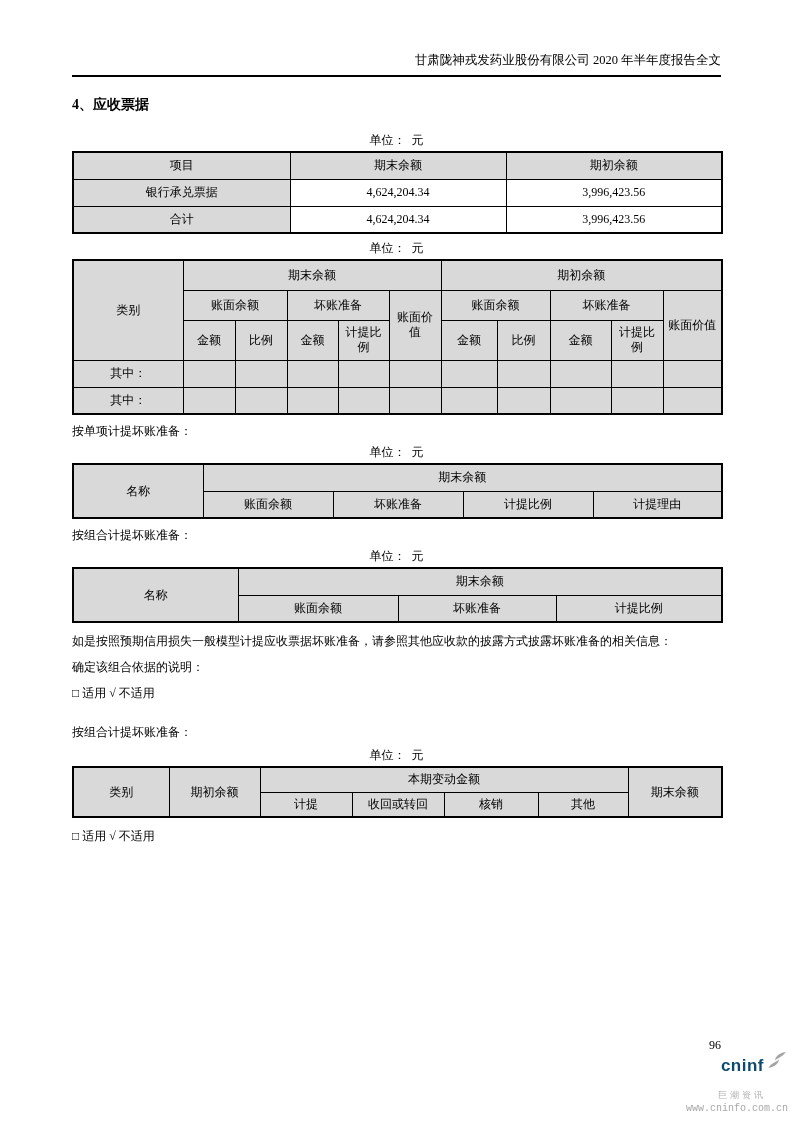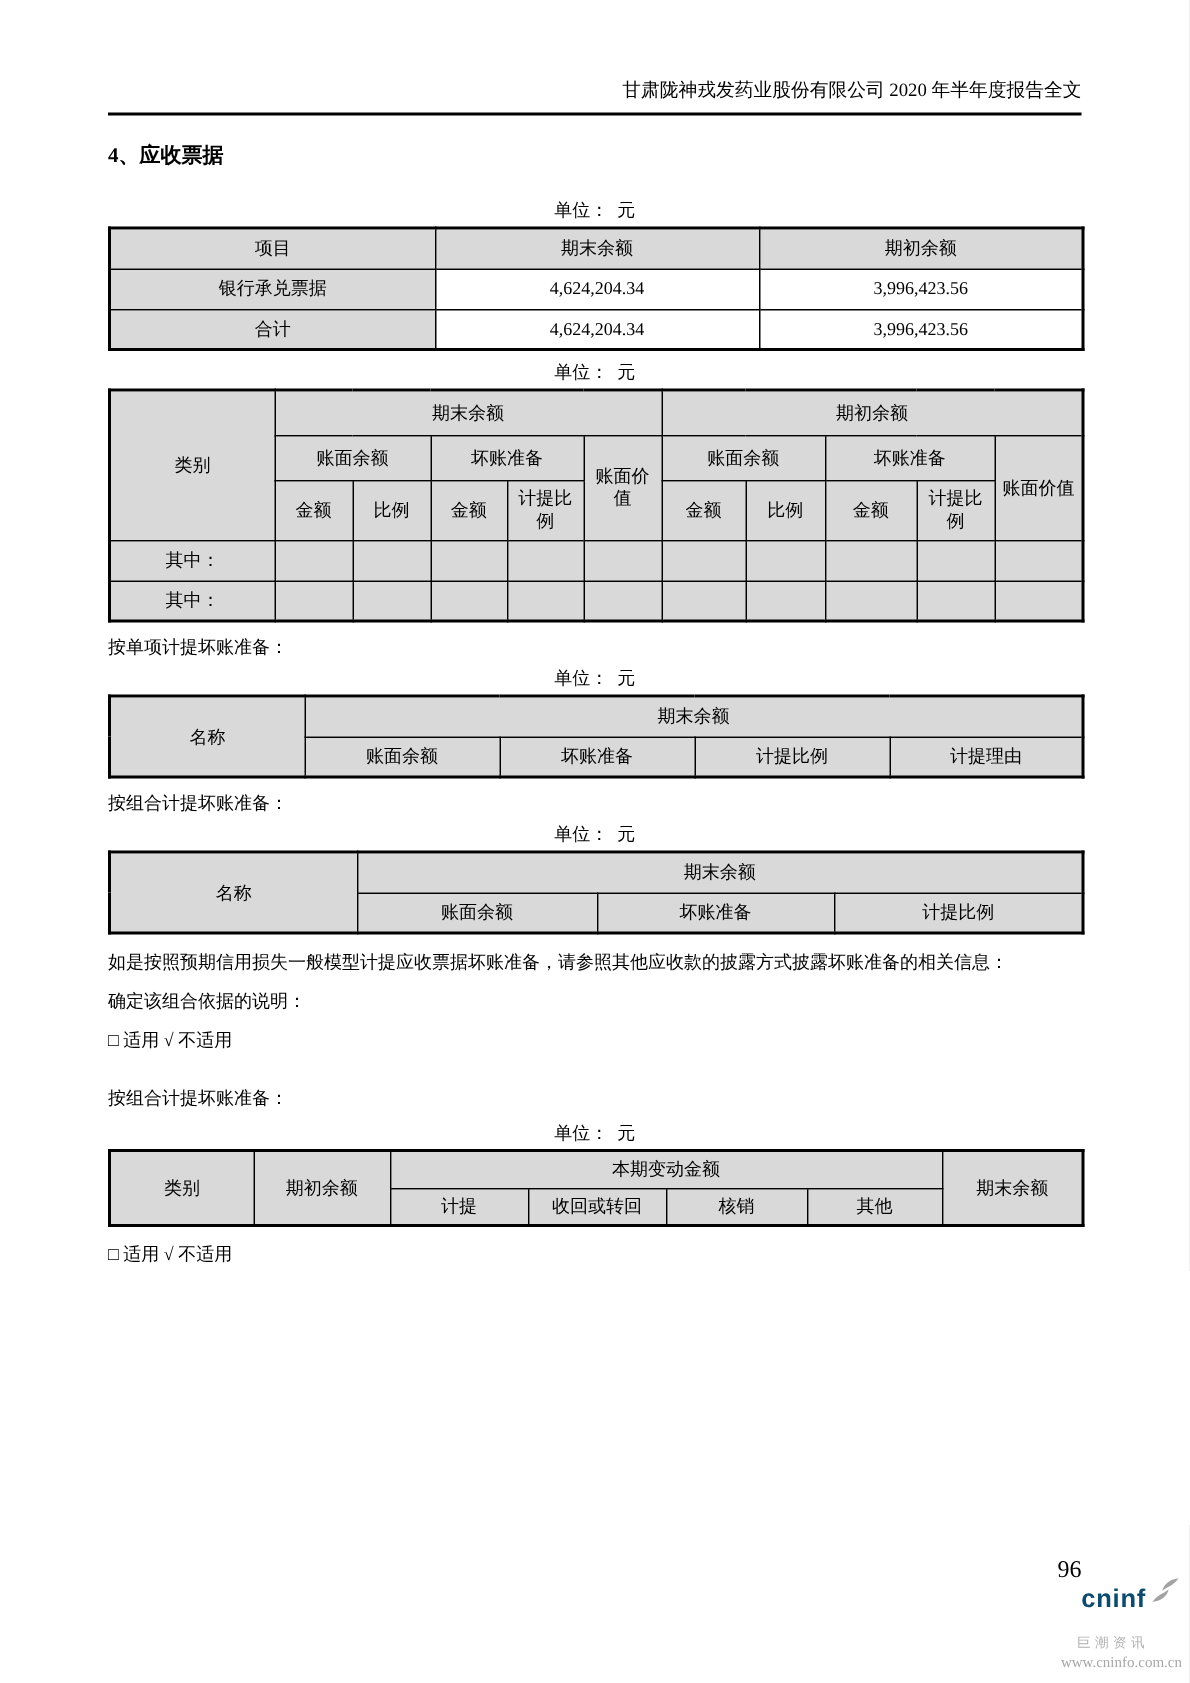--- a/index.html
+++ b/index.html
@@ -39,27 +39,27 @@
   td.num { text-align:right; padding-right:4px; }
 
   .t1 tr { height:27px; }
   .t2 tr.r1 { height:30px; }
   .t2 tr.r2 { height:30px; }
   .t2 tr.r3 { height:40px; }
   .t2 tr.dr { height:27px; }
   .t3 tr, .t4 tr { height:27px; }
   .t5 tr { height:25px; }
 
-  .pageno { position:absolute; top:1038px; right:72px; font-size:16px; }
+  .pageno { position:absolute; top:1038px; right:72px; font-size:12px; }
 
   .cninfo { position:absolute; right:5px; bottom:8px; text-align:right; color:#a3a3a3; }
   .cninfo-top { display:flex; align-items:flex-end; justify-content:flex-end; gap:2px; }
   .cninfo-word { font-family:"Liberation Sans","DejaVu Sans",sans-serif; font-weight:bold; font-size:17px; line-height:16px; letter-spacing:0.5px; color:#0c4a6e; }
   .cninfo-cn { font-size:9px; letter-spacing:3px; margin-top:15px; margin-right:22px; color:#b0b0b0; }
-  .cninfo-url { font-family:Liberation Serif, serif; font-size:10px; margin-top:1px; color:#a8a8a8; }
+  .cninfo-url { font-family:Liberation Mono, monospace; font-size:10px; margin-top:1px; color:#a8a8a8; }
 </style>
 </head>
 <body>
 
 <div class="page">
 
   <div class="report-header cx">甘肃陇神戎发药业股份有限公司 2020 年半年度报告全文</div>
 
   <div class="h1 cx">4、应收票据</div>
 

